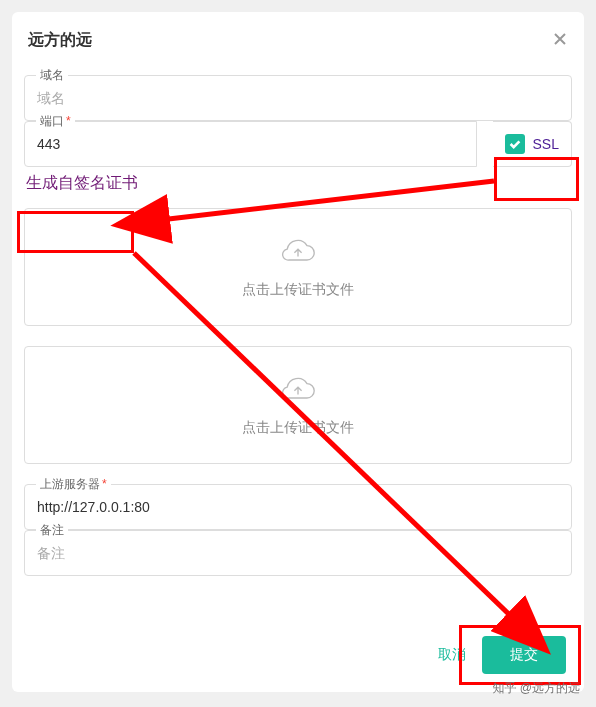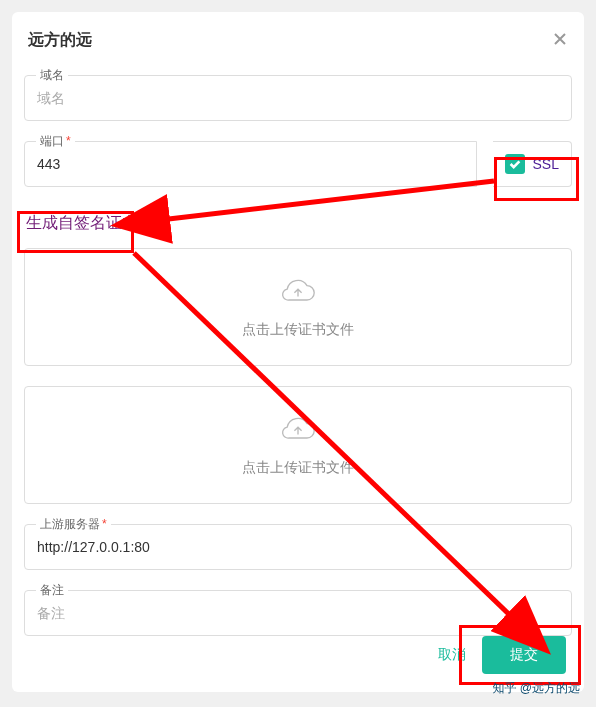--- a/index.html
+++ b/index.html
@@ -1,21 +1,21 @@
 <!DOCTYPE html>
 <html><head>
 <meta charset="utf-8">
 <style>
 * { box-sizing: border-box; margin: 0; padding: 0; }
 body { font-family: -apple-system, "Helvetica Neue", Arial, sans-serif; background: #f0f0f0; width: 596px; height: 707px; position: relative; }
 .modal { background: #fff; border-radius: 6px; margin: 12px; padding: 18px 12px; width: 572px; min-height: 680px; position: relative; }
 .header { display: flex; justify-content: space-between; align-items: center; margin-bottom: 24px; padding: 0 4px; }
 .title { font-size: 16px; font-weight: 600; color: #333; }
 .close { color: #999; cursor: pointer; font-size: 16px; }
-.field { position: relative; margin-bottom: 20px; }
+.field { position: relative; }
 .label { position: absolute; top: -8px; left: 12px; background: #fff; padding: 0 4px; font-size: 12px; color: #666; z-index: 2; }
 .req::after { content: '*'; color: #f44336; margin-left: 2px; }
 .input { width: 100%; border: 1px solid #ddd; border-radius: 4px; padding: 14px 12px; font-size: 14px; color: #333; background: #fff; }
 .input::placeholder { color: #aaa; }
 .port-row { display: flex; align-items: stretch; gap: 16px; }
 .port-row .input { flex: 1; border-top-right-radius: 0; border-bottom-right-radius: 0; }
 .ssl-box { display: flex; align-items: center; gap: 8px; border: 1px solid #ddd; border-left: none; border-radius: 0 4px 4px 0; padding: 0 12px; }
 .checkbox { width: 20px; height: 20px; background: #1abc9c; border-radius: 3px; display: flex; align-items: center; justify-content: center; }
 .checkbox svg { width: 14px; height: 14px; stroke: #fff; stroke-width: 3; fill: none; }
 .ssl-label { font-size: 14px; color: #4c1d95; }
@@ -24,21 +24,21 @@
 .upload-icon { margin-bottom: 10px; }
 .upload-icon svg { width: 36px; height: 32px; stroke: #bbb; fill: none; stroke-width: 1.5; }
 .upload-text { color: #888; font-size: 14px; }
 .footer { display: flex; justify-content: flex-end; gap: 8px; align-items: center; position: absolute; bottom: 18px; right: 18px; }
 .btn-cancel { color: #1abc9c; background: none; border: none; font-size: 14px; padding: 10px 8px; cursor: pointer; }
 .btn-submit { background: #1abc9c; color: #fff; border: none; border-radius: 4px; font-size: 14px; padding: 10px 28px; cursor: pointer; }
 .hl { position: absolute; border: 3px solid #ff0000; pointer-events: none; z-index: 10; }
 .hl1 { top: 157px; left: 494px; width: 85px; height: 44px; }
 .hl2 { top: 211px; left: 17px; width: 117px; height: 42px; }
 .hl3 { top: 625px; left: 459px; width: 122px; height: 60px; }
-.watermark { position: absolute; bottom: 10px; right: 16px; font-size: 12px; color: #0c4a6e; z-index: 20; margin-left: 44px; }
+.watermark { position: absolute; bottom: 10px; right: 16px; font-size: 12px; color: #737373; z-index: 20; margin-left: 44px; }
 svg.arrow { position: absolute; top: 0; left: 0; pointer-events: none; z-index: 15; }
 </style>
 </head>
 <body>
 
 <div class="modal">
   <div class="header">
     <span class="title">远方的远</span>
     <span class="close">
       <svg viewBox="0 0 16 16" width="16" height="16">

